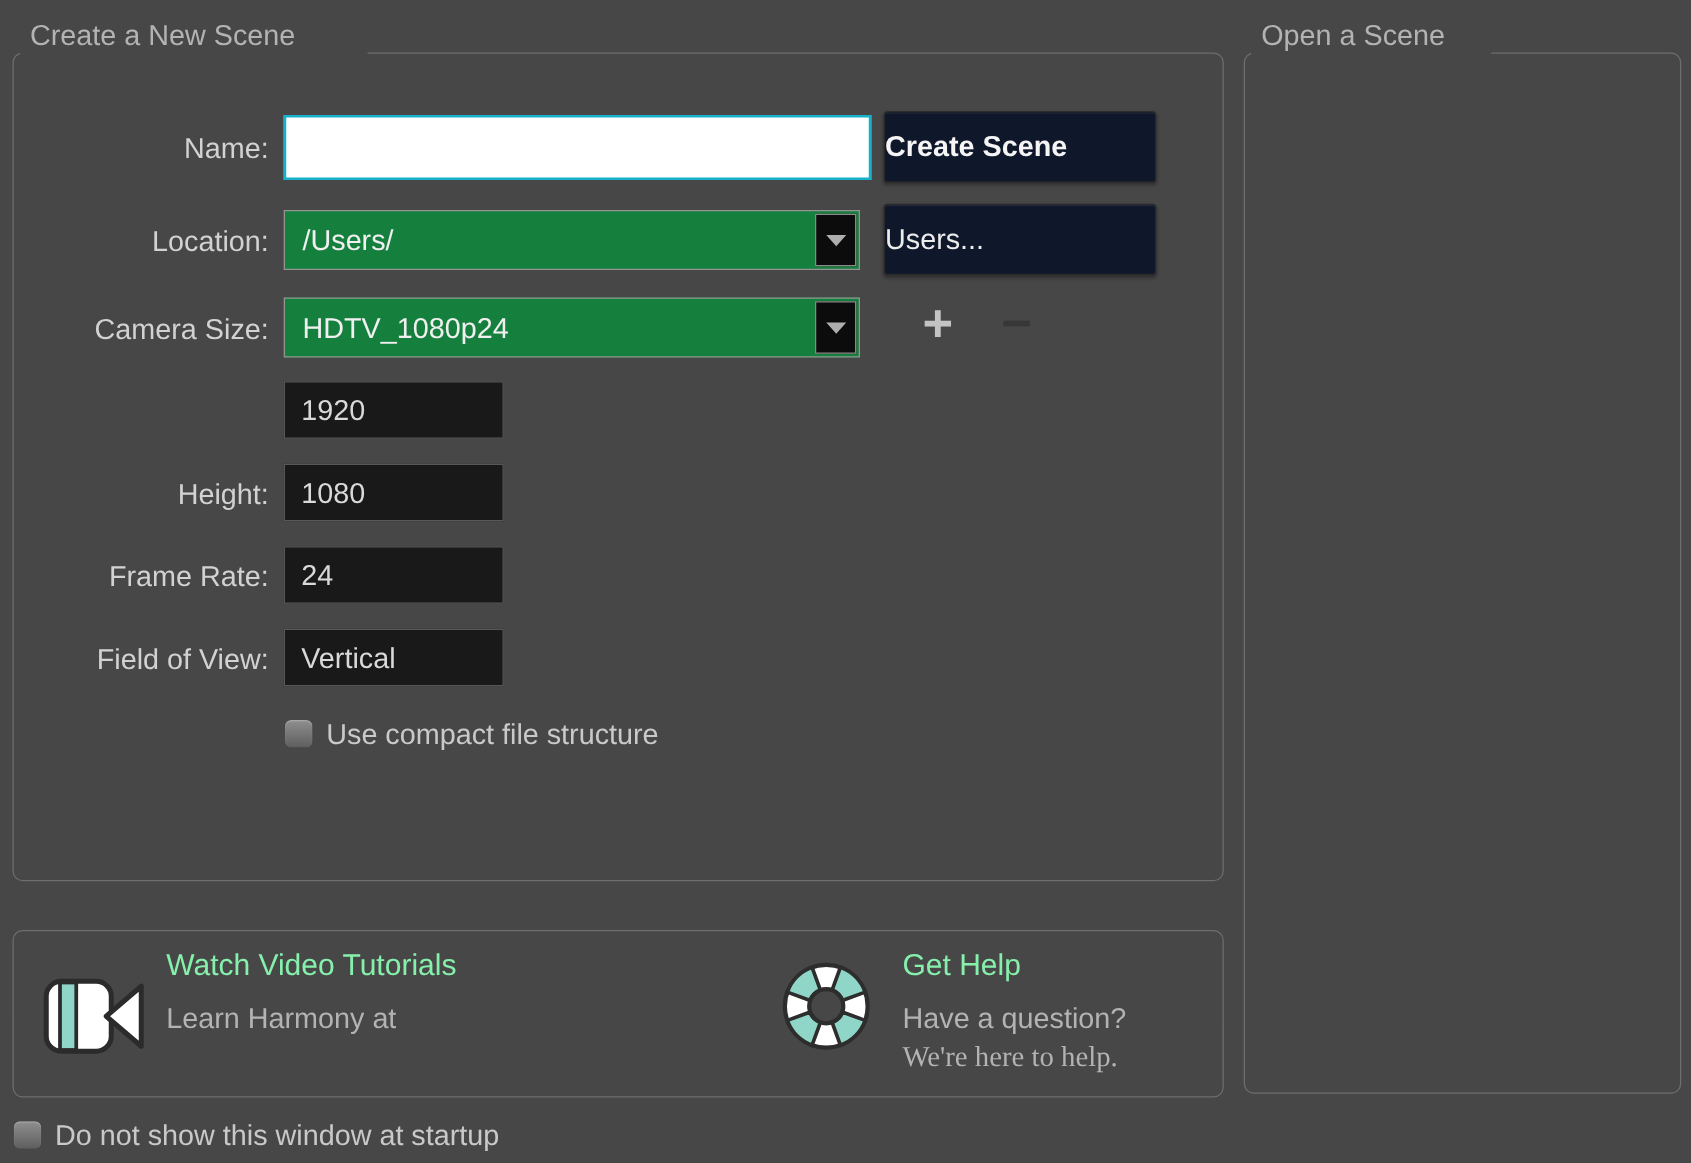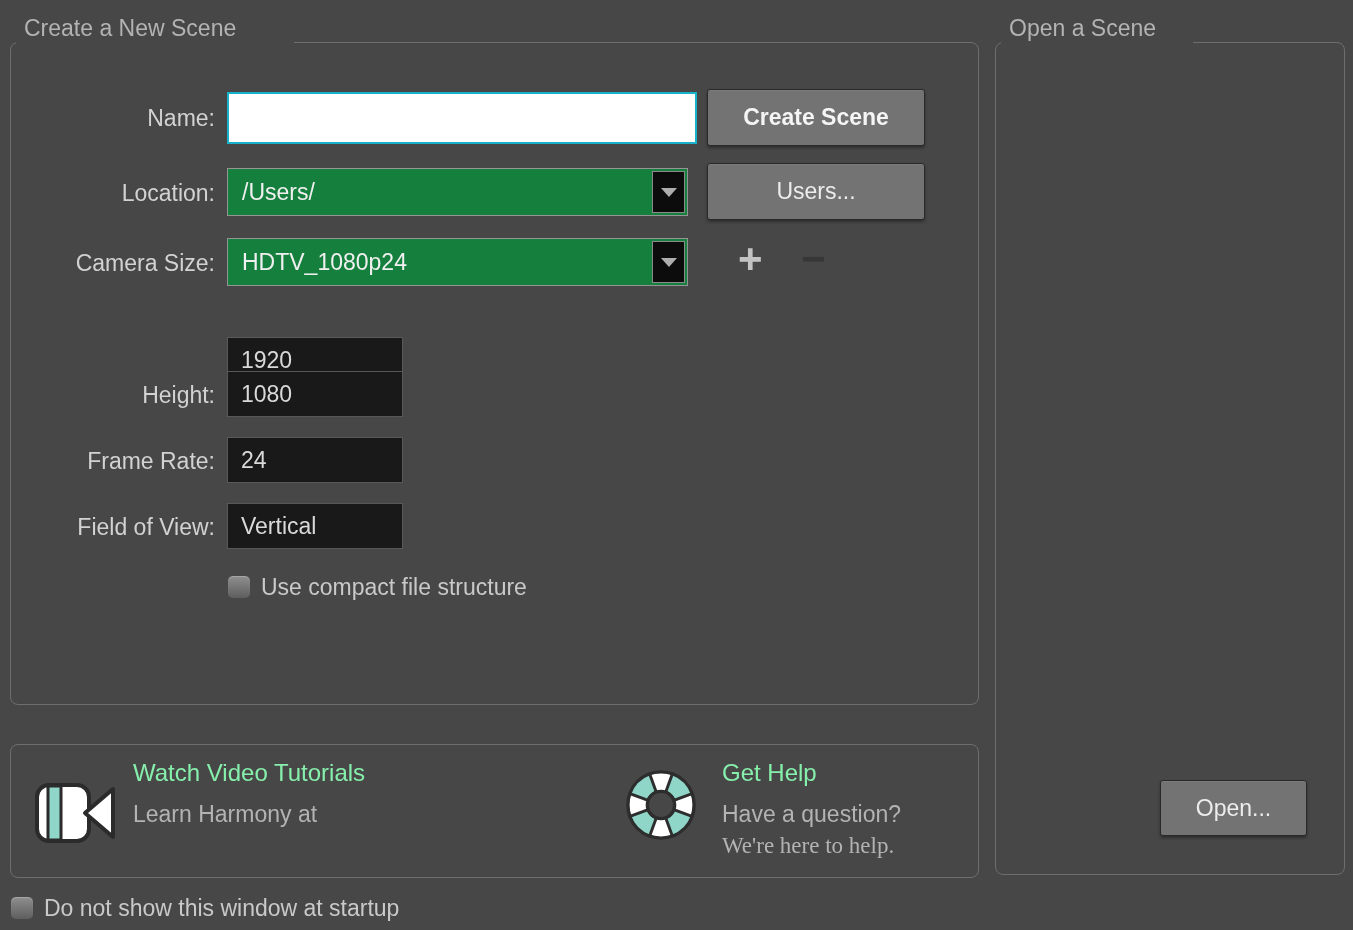--- a/index.html
+++ b/index.html
@@ -41,23 +41,23 @@
   }
 
   .dark-field {
     position:absolute; left:227px; width:176px; height:46px; box-sizing:border-box;
     background:#191919; border:1px solid #585858; color:#d9d9d9;
     font-family:inherit; font-size:23px; padding:0 0 0 13px; outline:none;
   }
 
   .btn {
     position:absolute; box-sizing:border-box;
-    background:#737373; border:1px solid #292929; border-radius:3px;
+    background:#0f172a; border:1px solid #292929; border-radius:3px;
     color:#ececec; font-family:inherit; font-size:23px;
-    display:flex; align-items:center; justify-content:center;
+    display:flex; align-items:center; 
     box-shadow:0 2px 3px rgba(0,0,0,0.35), inset 0 1px 0 rgba(255,255,255,0.07);
     cursor:pointer;
   }
   .btn-primary { font-weight:bold; color:#f5f5f5; }
 
   .glyph-btn { position:absolute; font-size:42px; font-weight:bold; line-height:36px; cursor:pointer; }
   .glyph-plus  { color:#c3c3c3; }
   .glyph-minus { color:#373737; }
 
   .checkbox {
@@ -103,40 +103,37 @@
   <div class="field-label" style="top:250px;">Camera Size:</div>
   <div class="combo" style="top:238px;">
     <span>HDTV_1080p24</span>
     <span class="combo-arrow-box">
       <span class="arrow-down"></span>
     </span>
   </div>
   <span class="glyph-btn glyph-plus" style="left:738px; top:241px;">+</span>
   <span class="glyph-btn glyph-minus" style="left:801px; top:241px;">−</span>
 
-  <input class="dark-field" style="top: 305px; margin-top: 32px;" type="text" readonly="" value="1920">
+  <input class="dark-field" style="top: 305px;" type="text" readonly="" value="1920">
 
   <div class="field-label" style="top:382px;">Height:</div>
   <input class="dark-field" style="top: 371px;" type="text" readonly="" value="1080">
 
   <div class="field-label" style="top:448px;">Frame Rate:</div>
   <input class="dark-field" style="top: 437px;" type="text" readonly="" value="24">
 
   <div class="field-label" style="top:514px;">Field of View:</div>
   <input class="dark-field" style="top: 503px;" type="text" readonly="" value="Vertical">
 
   <div class="checkbox" style="left:227px; top:575px;"></div>
   <div class="checkbox-label" style="left:261px; top:574px;">Use compact file structure</div>
 
   <div class="group-box" style="left:995px; top:42px; width:350px; height:833px;"></div>
   <div class="border-mask" style="left:1001px; top:41px; width:192px;"></div>
   <div class="group-title" style="left:1009px; top:15px;">Open a Scene</div>
-  <div class="btn" style="left:1160px; top:780px; width:147px; height:56px;">
-    <span>Open...</span>
-  </div>
 
   <div class="group-box" style="left:10px; top:744px; width:969px; height:134px;"></div>
 
   <div class="card" style="left:20px; top:750px; width:450px; height:120px;"></div>
   <div class="icon-slot" style="left:33px; top:776px;">
     <svg width="84" height="74" viewBox="0 0 84 74">
       <rect x="4" y="9" width="52" height="56" rx="12" fill="#ffffff" stroke="none"></rect>
       <rect x="15" y="10" width="13" height="54" fill="#8fd6c9" stroke="#2b2b2b" stroke-width="3"></rect>
       <rect x="4" y="9" width="52" height="56" rx="12" fill="none" stroke="#2b2b2b" stroke-width="4"></rect>
       <path d="M80,13 L80,61 L52,37 Z" fill="#ffffff" stroke="#2b2b2b" stroke-width="4" stroke-linejoin="round"></path>

